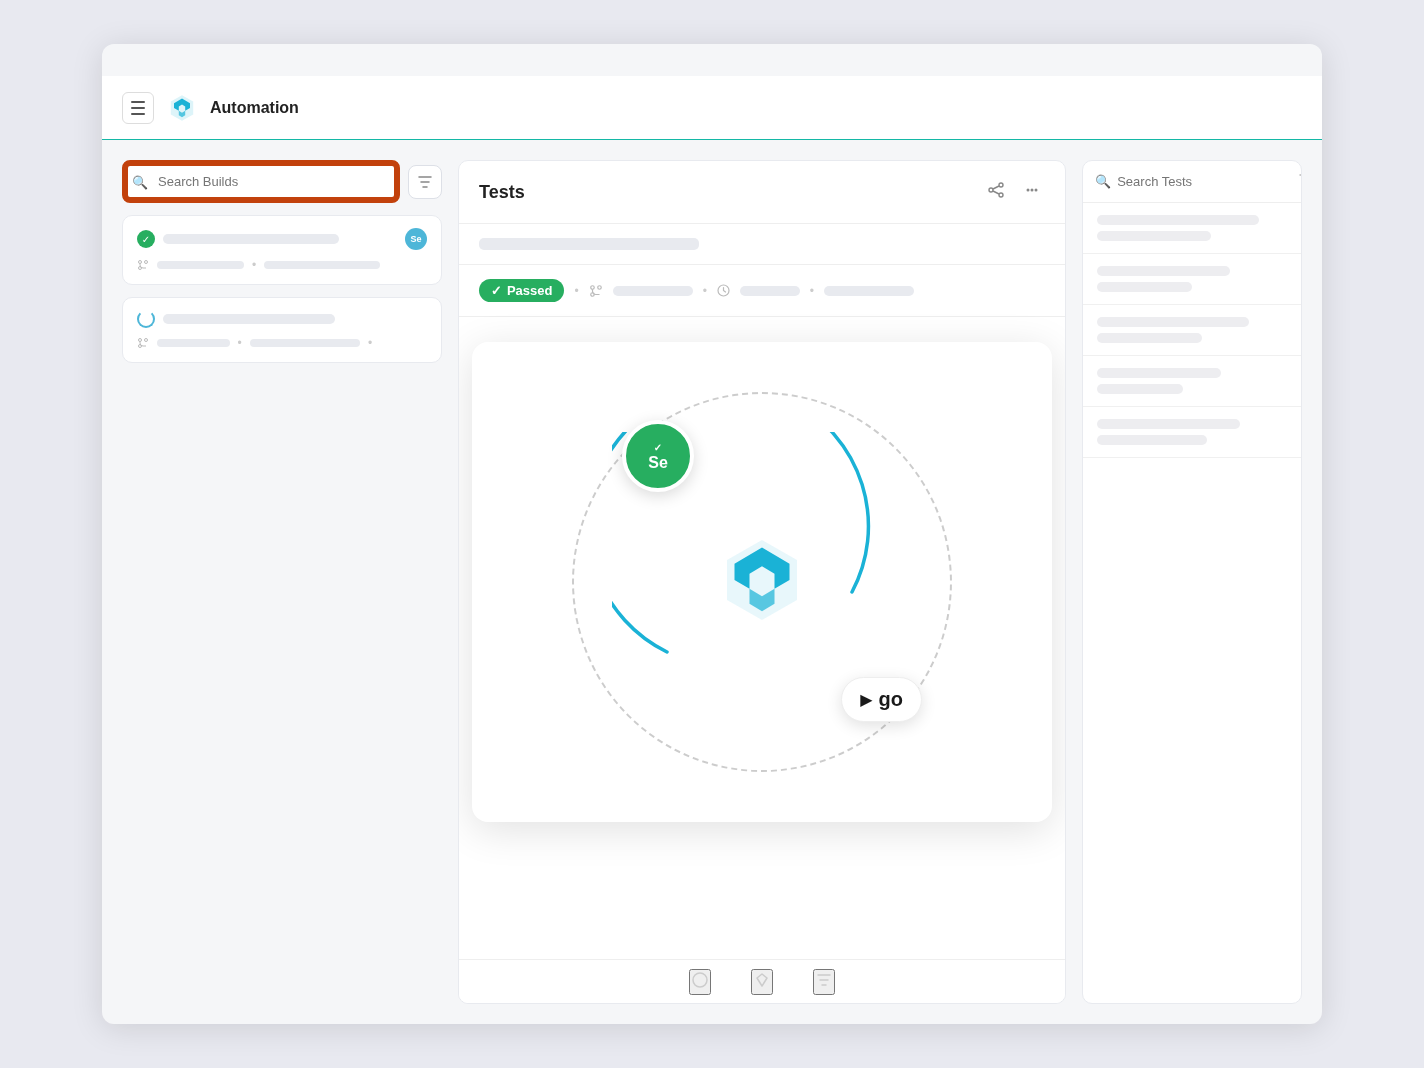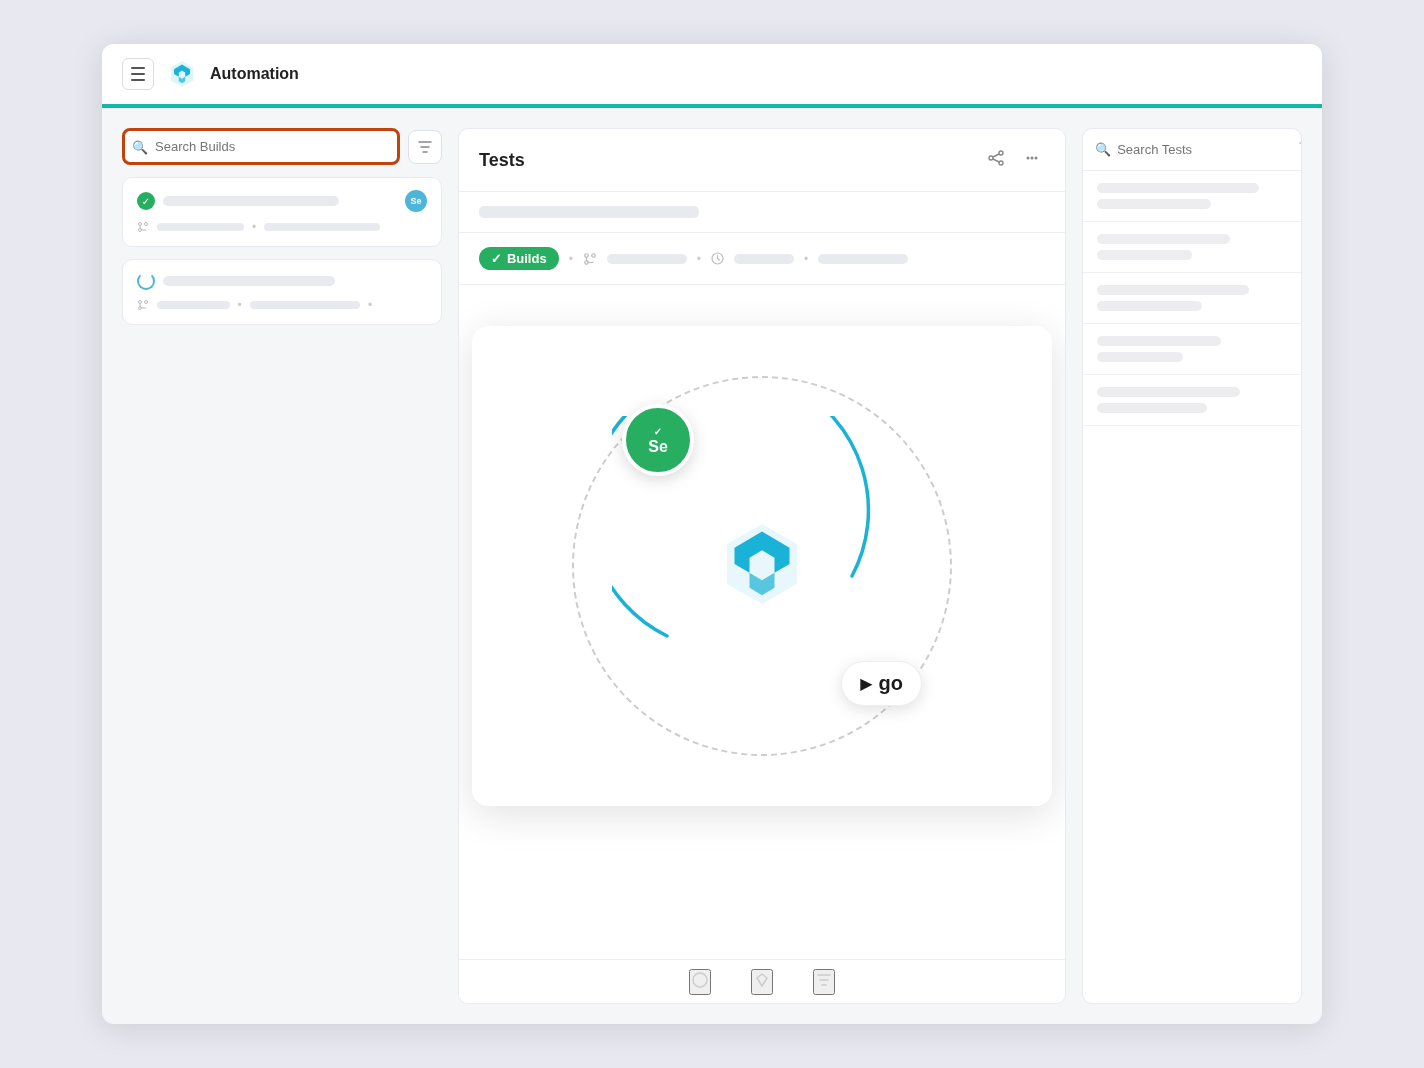--- a/index.html
+++ b/index.html
@@ -22,23 +22,24 @@
       display: flex;
       flex-direction: column;
     }
     
     .top-bar {
       background: #fff;
       height: 64px;
       display: flex;
       align-items: center;
       padding: 0 20px;
-      border-bottom: 4px solid #14b8a6;
+      border-bottom: 1px solid #14b8a6;
       gap: 12px;
       flex-shrink: 0;
+      margin-top: 32px;
     }
     .hamburger-btn {
       width: 32px; height: 32px;
       border: 1px solid #ddd;
       border-radius: 6px;
       background: #fff;
       cursor: pointer;
       display: flex; align-items: center; justify-content: center;
       flex-shrink: 0;
     }
@@ -84,21 +85,21 @@
     .search-icon-inner {
       position: absolute;
       left: 10px; top: 50%;
       transform: translateY(-50%);
       color: #aaa;
       font-size: 13px;
     }
     .search-input {
       width: 100%;
       padding: 8px 10px 8px 30px;
-      border: 3px solid #c2410c;
+      border: 6px solid #c2410c;
       border-radius: 8px;
       background: #fff;
       font-size: 13px;
       color: #4c1d95;
       outline: none;
     }
     .filter-btn {
       width: 34px; height: 34px;
       border: 1px solid #dde0e7;
       border-radius: 8px;
@@ -492,21 +493,21 @@
               </svg>
           </button>
         </div>
       </div>
 
       <div style="padding: 14px 20px; border-bottom: 1px solid #eee;">
         <div class="skeleton-title"></div>
       </div>
 
       <div class="build-info-row">
-        <span class="status-badge-passed">Builds</span>
+        <span class="status-badge-passed">Passed</span>
         <span class="meta-separator">•</span>
         <svg width="14" height="14" viewBox="0 0 14 14" fill="none">
             <circle cx="3.5" cy="3.5" r="1.75" stroke="#bbb" stroke-width="1.2"></circle>
             <circle cx="10.5" cy="3.5" r="1.75" stroke="#bbb" stroke-width="1.2"></circle>
             <circle cx="3.5" cy="10.5" r="1.75" stroke="#bbb" stroke-width="1.2"></circle>
             <path d="M3.5 5.25V7a3.5 3.5 0 003.5 3.5h3.5" stroke="#bbb" stroke-width="1.2"></path>
           </svg>
         <div class="skeleton-meta" style="width:80px;"></div>
         <span class="meta-separator">•</span>
         <svg width="13" height="13" viewBox="0 0 13 13" fill="none">

